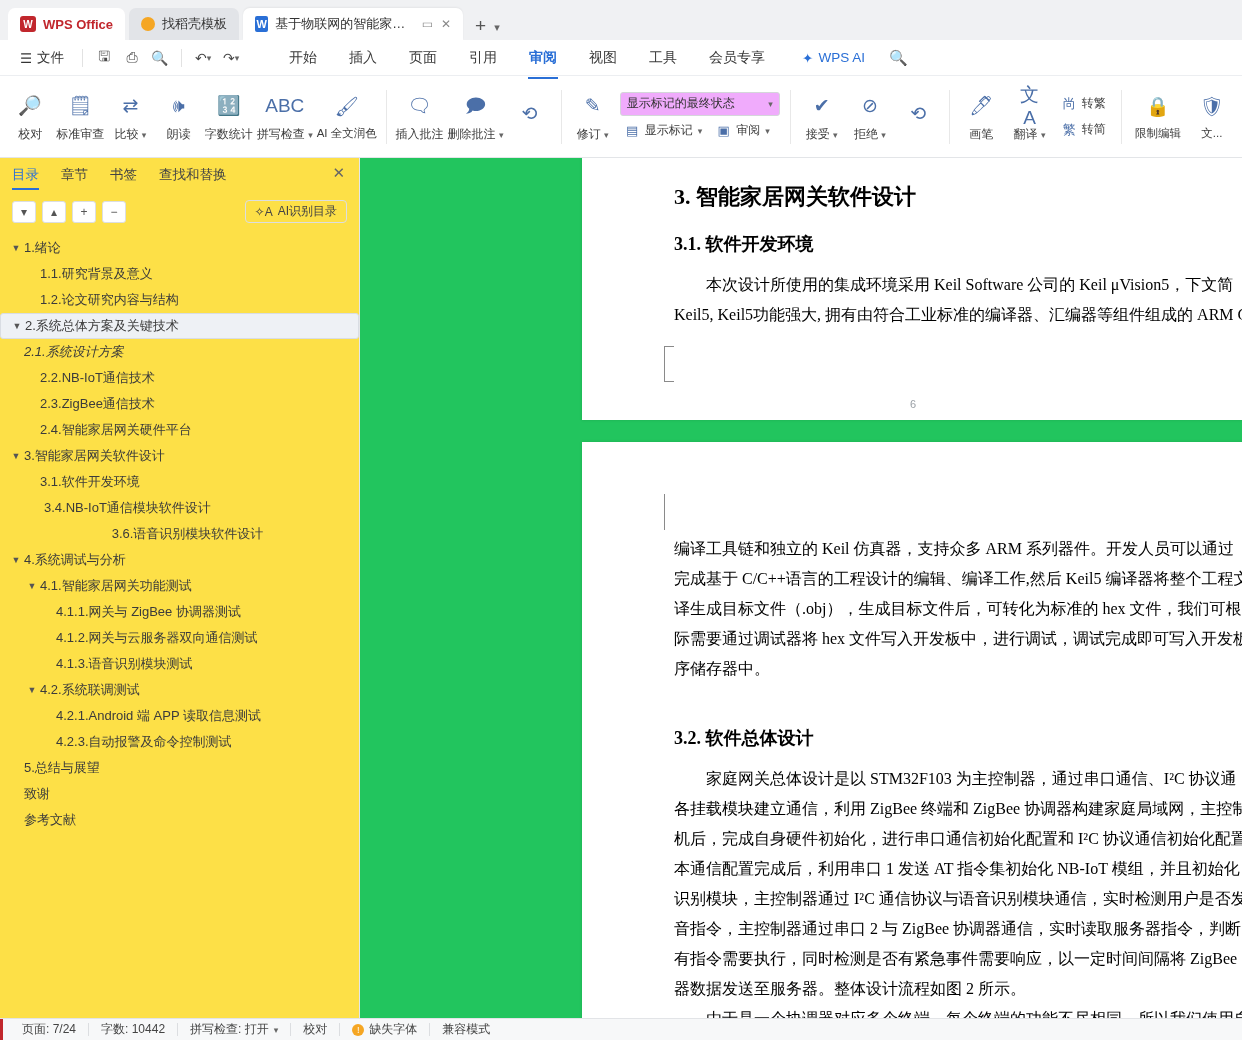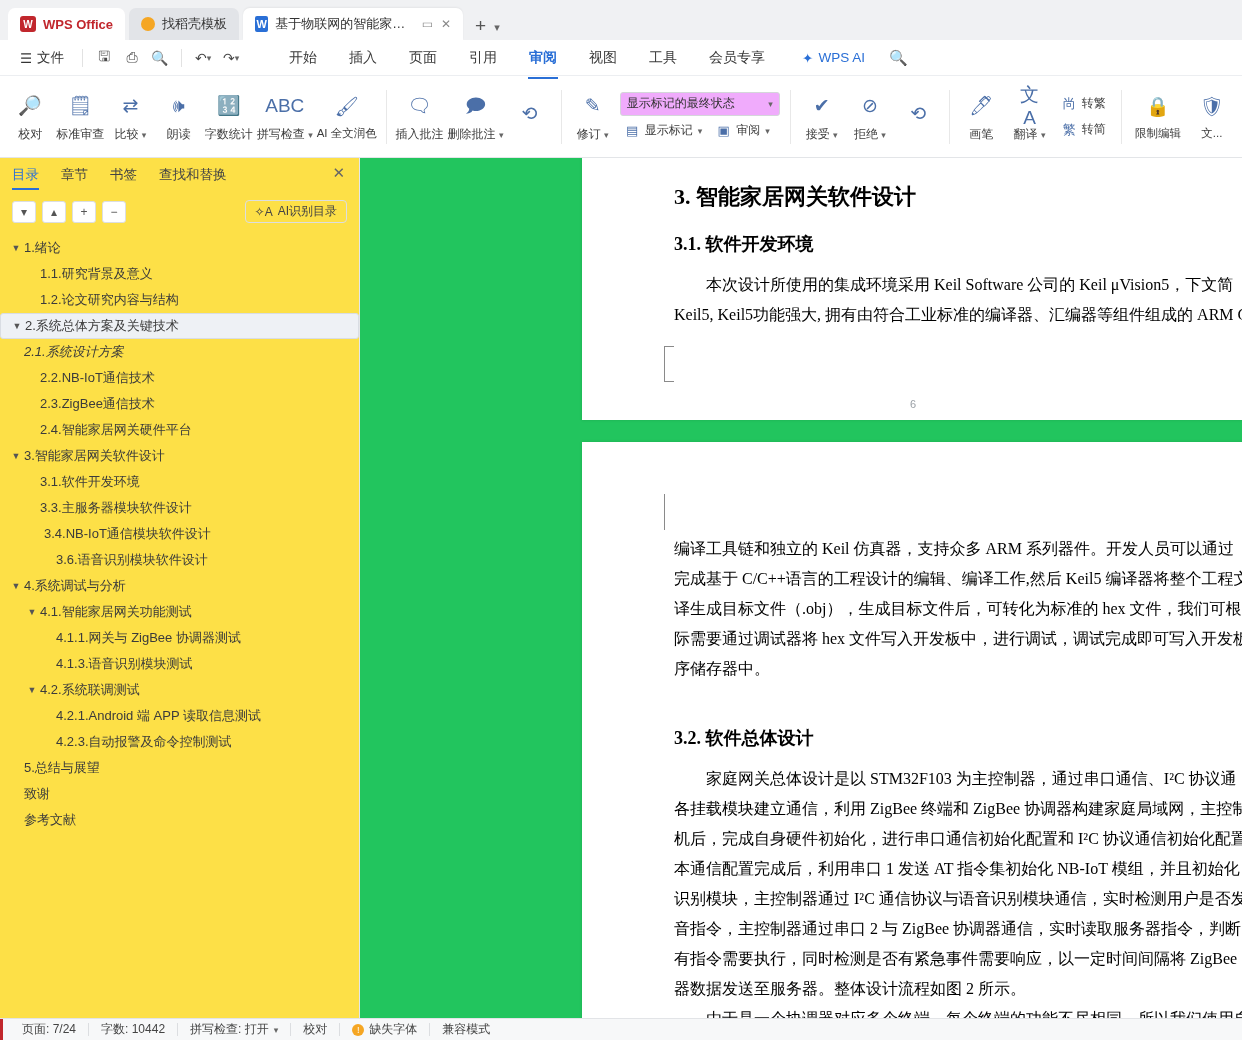--- a/index.html
+++ b/index.html
@@ -587,43 +587,43 @@
           <span class="toc-text">2.4.智能家居网关硬件平台</span>
         </div>
         <div class="toc-row" style="padding-left: 8px;">
           <span class="tri">▼</span>
           <span class="toc-text">3.智能家居网关软件设计</span>
         </div>
         <div class="toc-row" style="padding-left: 24px;">
           <span class="tri"></span>
           <span class="toc-text">3.1.软件开发环境</span>
         </div>
-        <div class="toc-row" style="padding-left: 24px;">
-          <span class="tri"></span>
-          <span class="toc-text">3.3.主服务器模块软件设计</span>
-        </div>
         <div class="toc-row" style="padding-left: 28px;">
           <span class="tri"></span>
           <span class="toc-text">3.4.NB-IoT通信模块软件设计</span>
         </div>
-        <div class="toc-row" style="padding-left: 40px;">
+        <div class="toc-row" style="padding-left: 10px; justify-content: center;">
           <span class="tri"></span>
           <span class="toc-text">3.6.语音识别模块软件设计</span>
         </div>
         <div class="toc-row" style="padding-left: 8px;">
           <span class="tri">▼</span>
           <span class="toc-text">4.系统调试与分析</span>
         </div>
         <div class="toc-row" style="padding-left: 24px;">
           <span class="tri">▼</span>
           <span class="toc-text">4.1.智能家居网关功能测试</span>
         </div>
         <div class="toc-row" style="padding-left: 40px;">
           <span class="tri"></span>
           <span class="toc-text">4.1.1.网关与 ZigBee 协调器测试</span>
+        </div>
+        <div class="toc-row" style="padding-left: 40px;">
+          <span class="tri"></span>
+          <span class="toc-text">4.1.2.网关与云服务器双向通信测试</span>
         </div>
         <div class="toc-row" style="padding-left: 40px;">
           <span class="tri"></span>
           <span class="toc-text">4.1.3.语音识别模块测试</span>
         </div>
         <div class="toc-row" style="padding-left: 24px;">
           <span class="tri">▼</span>
           <span class="toc-text">4.2.系统联调测试</span>
         </div>
         <div class="toc-row" style="padding-left: 40px;">

